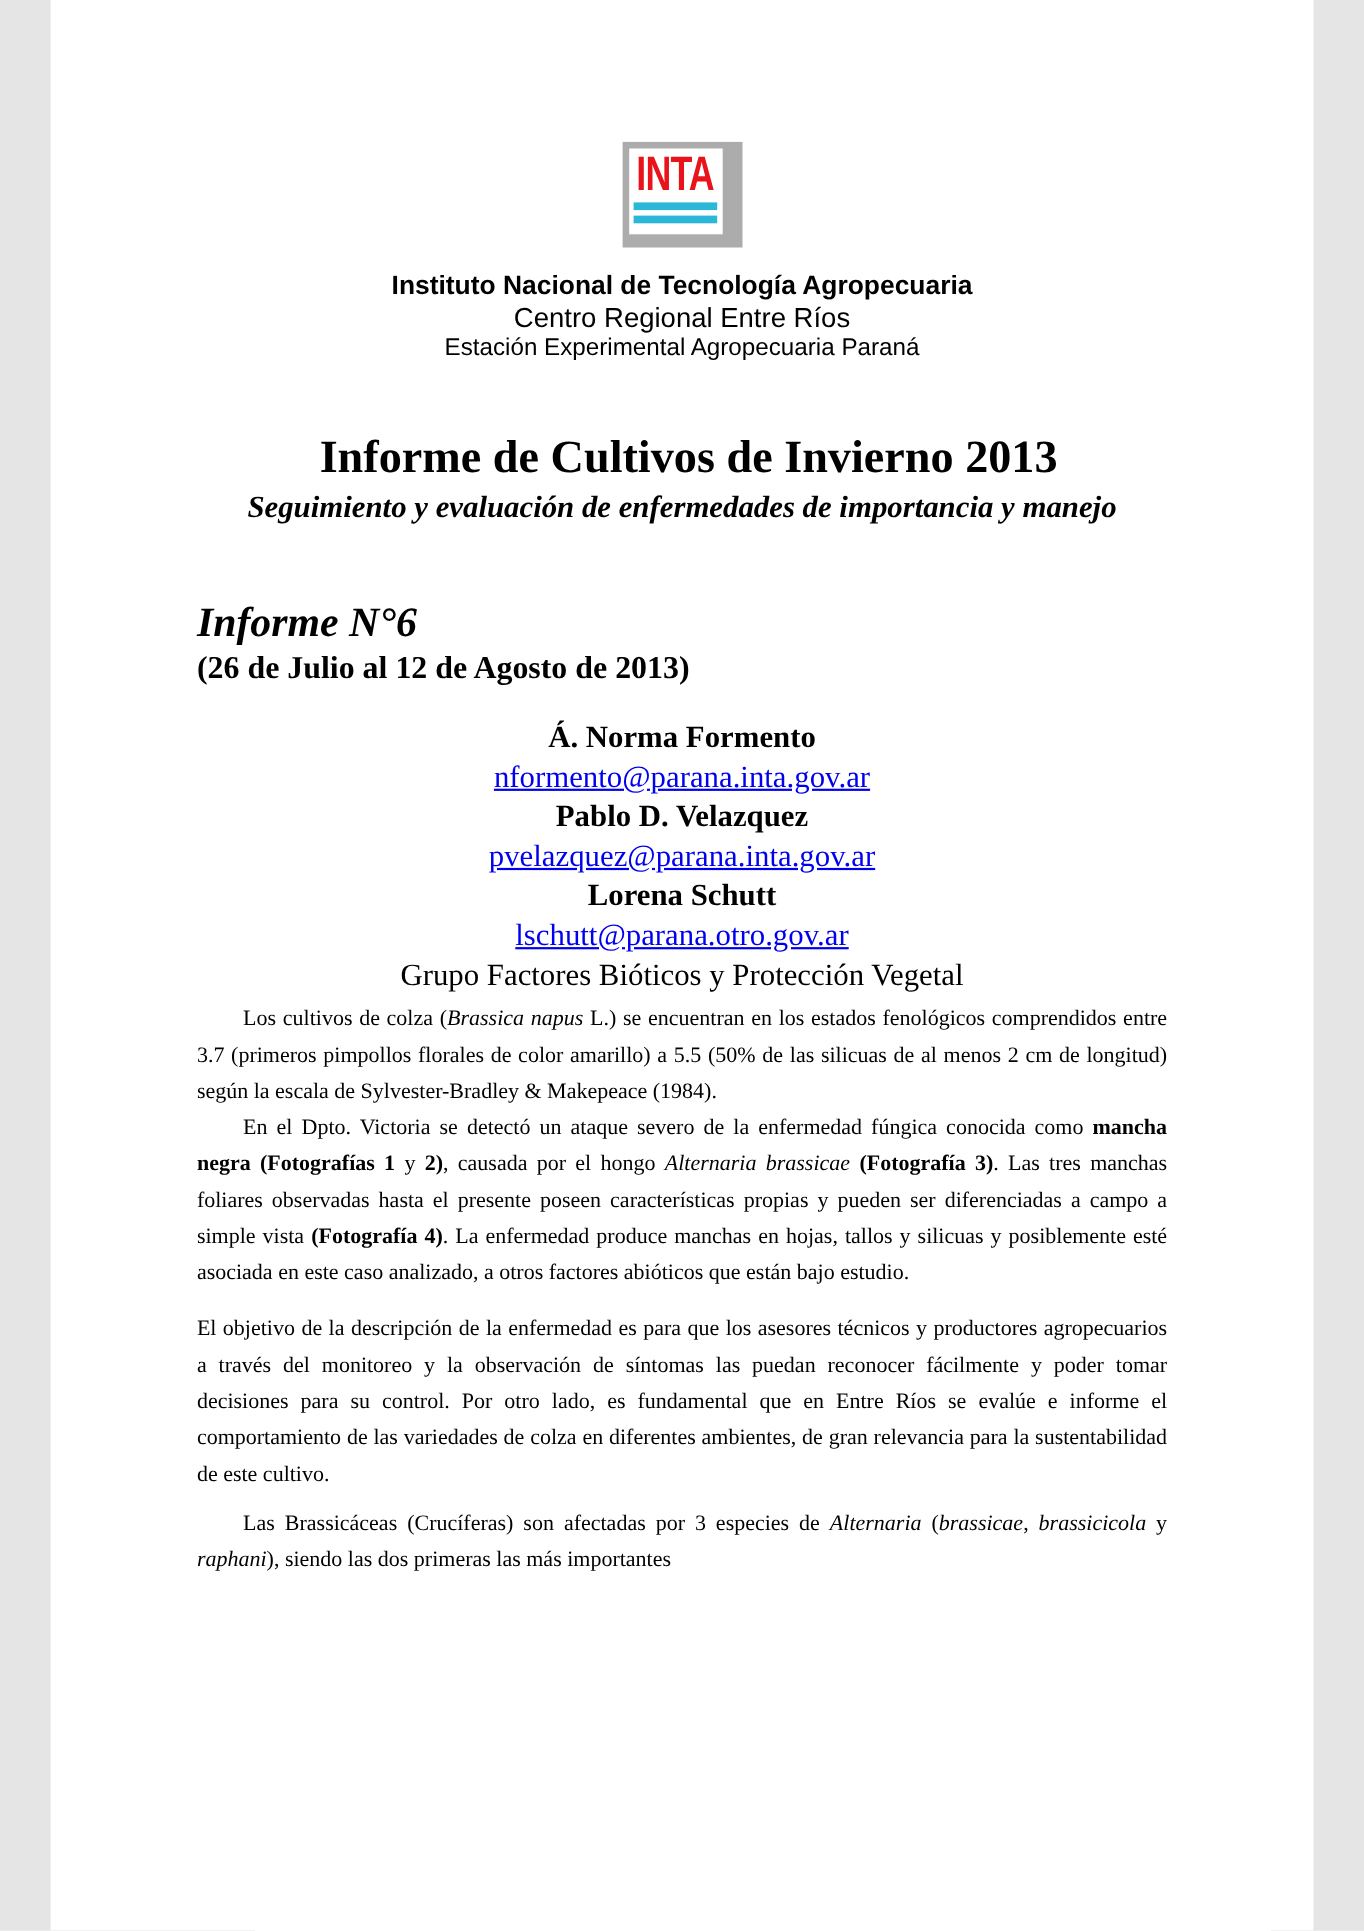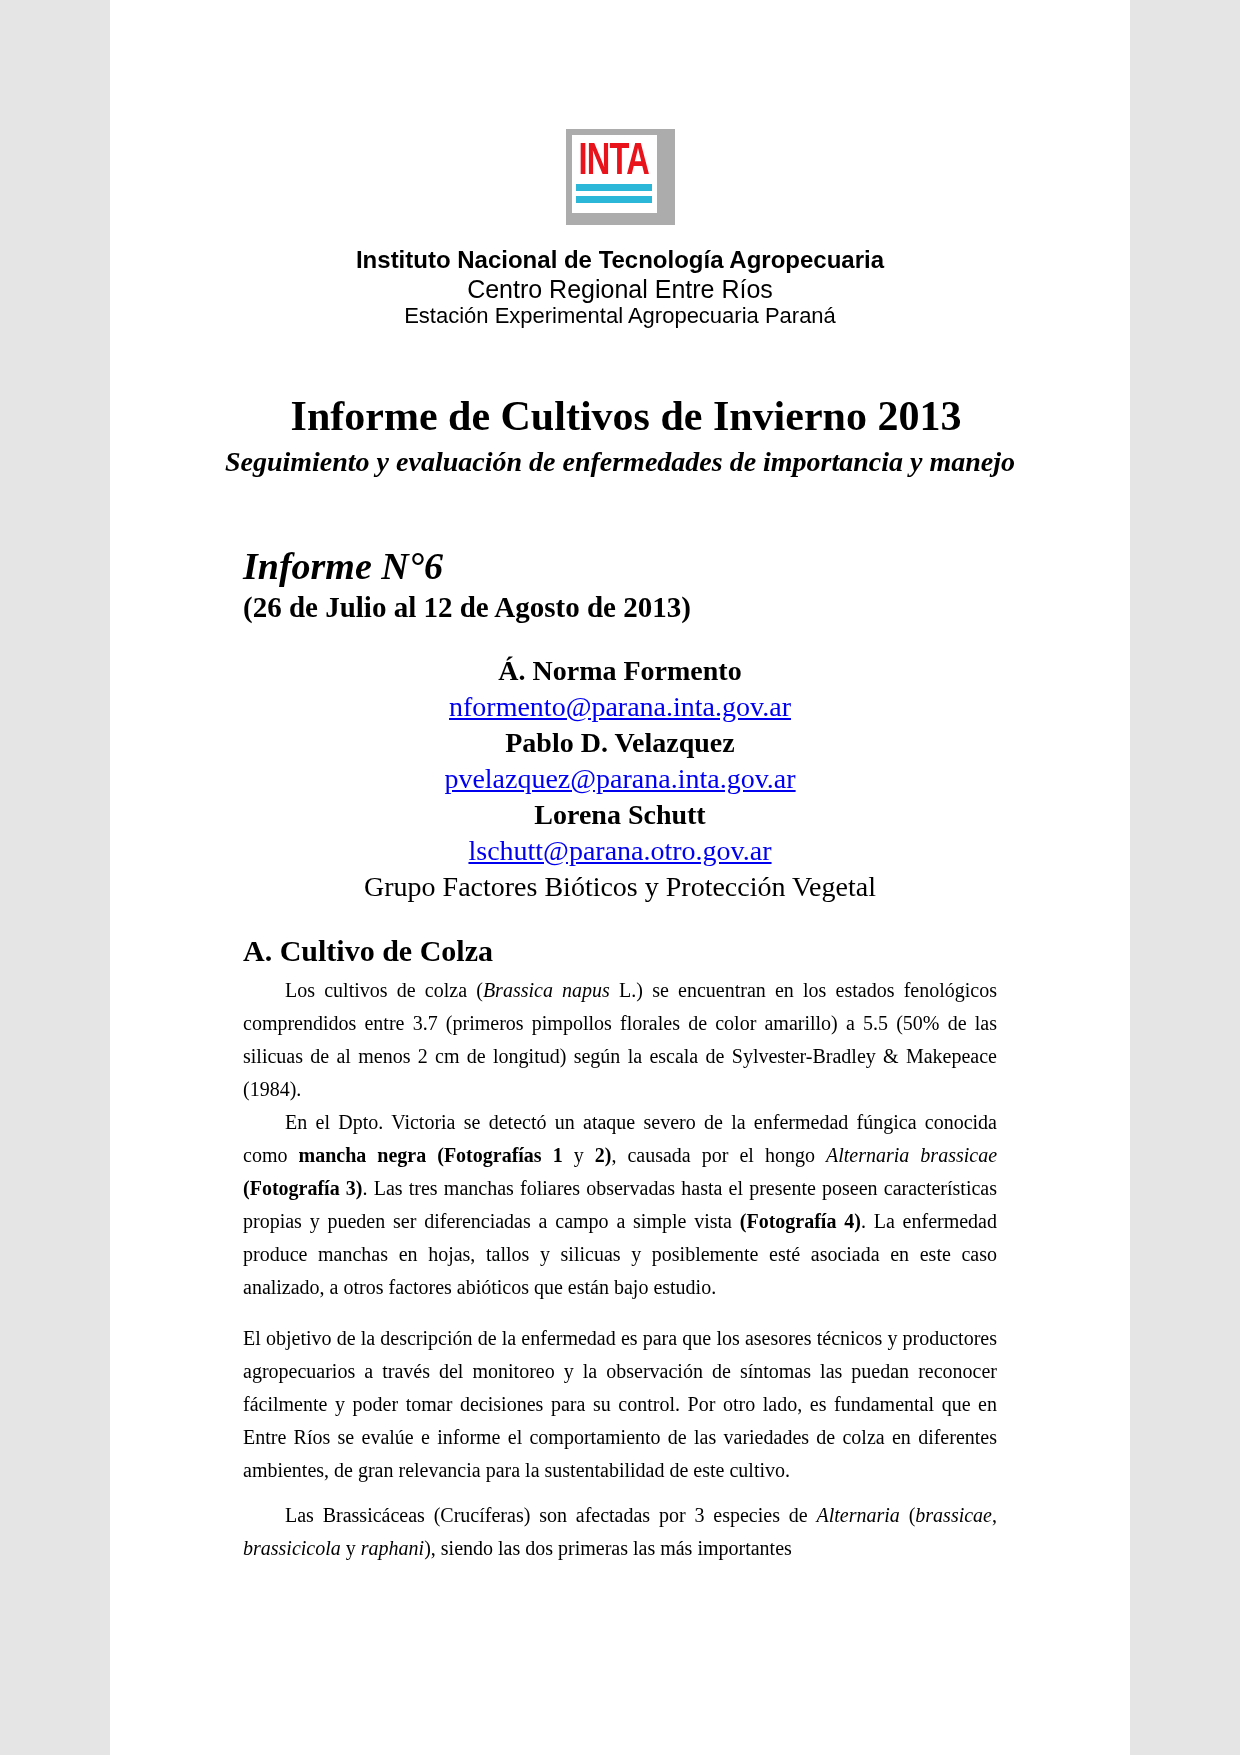--- a/index.html
+++ b/index.html
@@ -1,18 +1,18 @@
 <!DOCTYPE html>
 <html style="--logo-frame: #ACACAC; --logo-red: #E8131B; --logo-bar: #2BB7D8; --link-blue: #0000EE;"><head>
 <meta charset="utf-8">
 <style>
   html, body { margin: 0; padding: 0; background: #e5e5e5; }
   .page {
     position: relative;
-    width: 1020px;
+    width: 1148px;
     height: 1755px;
     margin: 0 auto;
     background: #ffffff;
     color: #000000;
     font-family: "Liberation Serif", serif;
     overflow: hidden;
   }
   .content { margin-left: 133px; margin-right: 133px; }
 
   
@@ -151,21 +151,20 @@
     <div class="author-name">Á. Norma Formento</div>
     <a class="author-email">nformento@parana.inta.gov.ar</a>
     <div class="author-name">Pablo D. Velazquez</div>
     <a class="author-email">pvelazquez@parana.inta.gov.ar</a>
     <div class="author-name">Lorena Schutt</div>
     <a class="author-email">lschutt@parana.otro.gov.ar</a>
     <div class="author-group">Grupo Factores Bióticos y Protección Vegetal</div>
   </section>
 
   <section class="content">
-    <h2 class="section-heading">A. Cultivo de Colza</h2>
     <div class="paragraphs" id="paragraphs">
         <p class="indent"><span>Los cultivos de colza (</span><i>Brassica napus</i><span> L.) se encuentran en los estados fenológicos comprendidos entre 3.7 (primeros pimpollos florales de color amarillo) a 5.5 (50% de las silicuas de al menos 2 cm de longitud) según la escala de Sylvester-Bradley &amp; Makepeace (1984).</span></p>
         <p class="indent"><span>En el Dpto. Victoria se detectó un ataque severo de la enfermedad fúngica conocida como </span><b>mancha negra</b><span> </span><b>(Fotografías 1</b><span> y </span><b>2)</b><span>, causada por el hongo </span><i>Alternaria brassicae</i><span> </span><b>(Fotografía 3)</b><span>. Las tres manchas foliares observadas hasta el presente poseen características propias y pueden ser diferenciadas a campo a simple vista </span><b>(Fotografía 4)</b><span>. La enfermedad produce manchas en hojas, tallos y silicuas y posiblemente esté asociada en este caso analizado, a otros factores abióticos que están bajo estudio.</span></p>
         <p><span>El objetivo de la descripción de la enfermedad es para que los asesores técnicos y productores agropecuarios a través del monitoreo y la observación de síntomas las puedan reconocer fácilmente y poder tomar decisiones para su control. Por otro lado, es fundamental que en Entre Ríos se evalúe e informe el comportamiento de las variedades de colza en diferentes ambientes, de gran relevancia para la sustentabilidad de este cultivo.</span></p>
         <p class="indent"><span>Las Brassicáceas (Crucíferas) son afectadas por 3 especies de </span><i>Alternaria</i><span> (</span><i>brassicae</i><span>, </span><i>brassicicola</i><span> y </span><i>raphani</i><span>), siendo las dos primeras las más importantes</span></p>
       </div>
   </section>
 
 </div>
 

